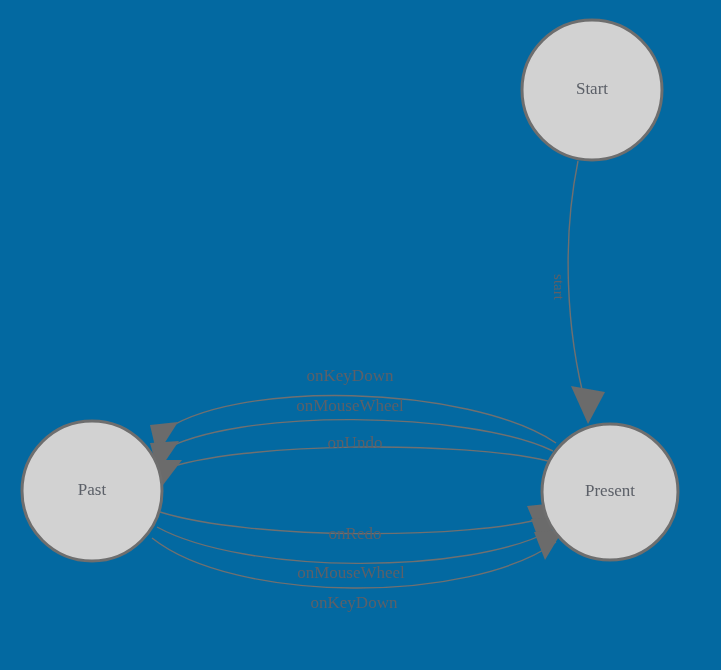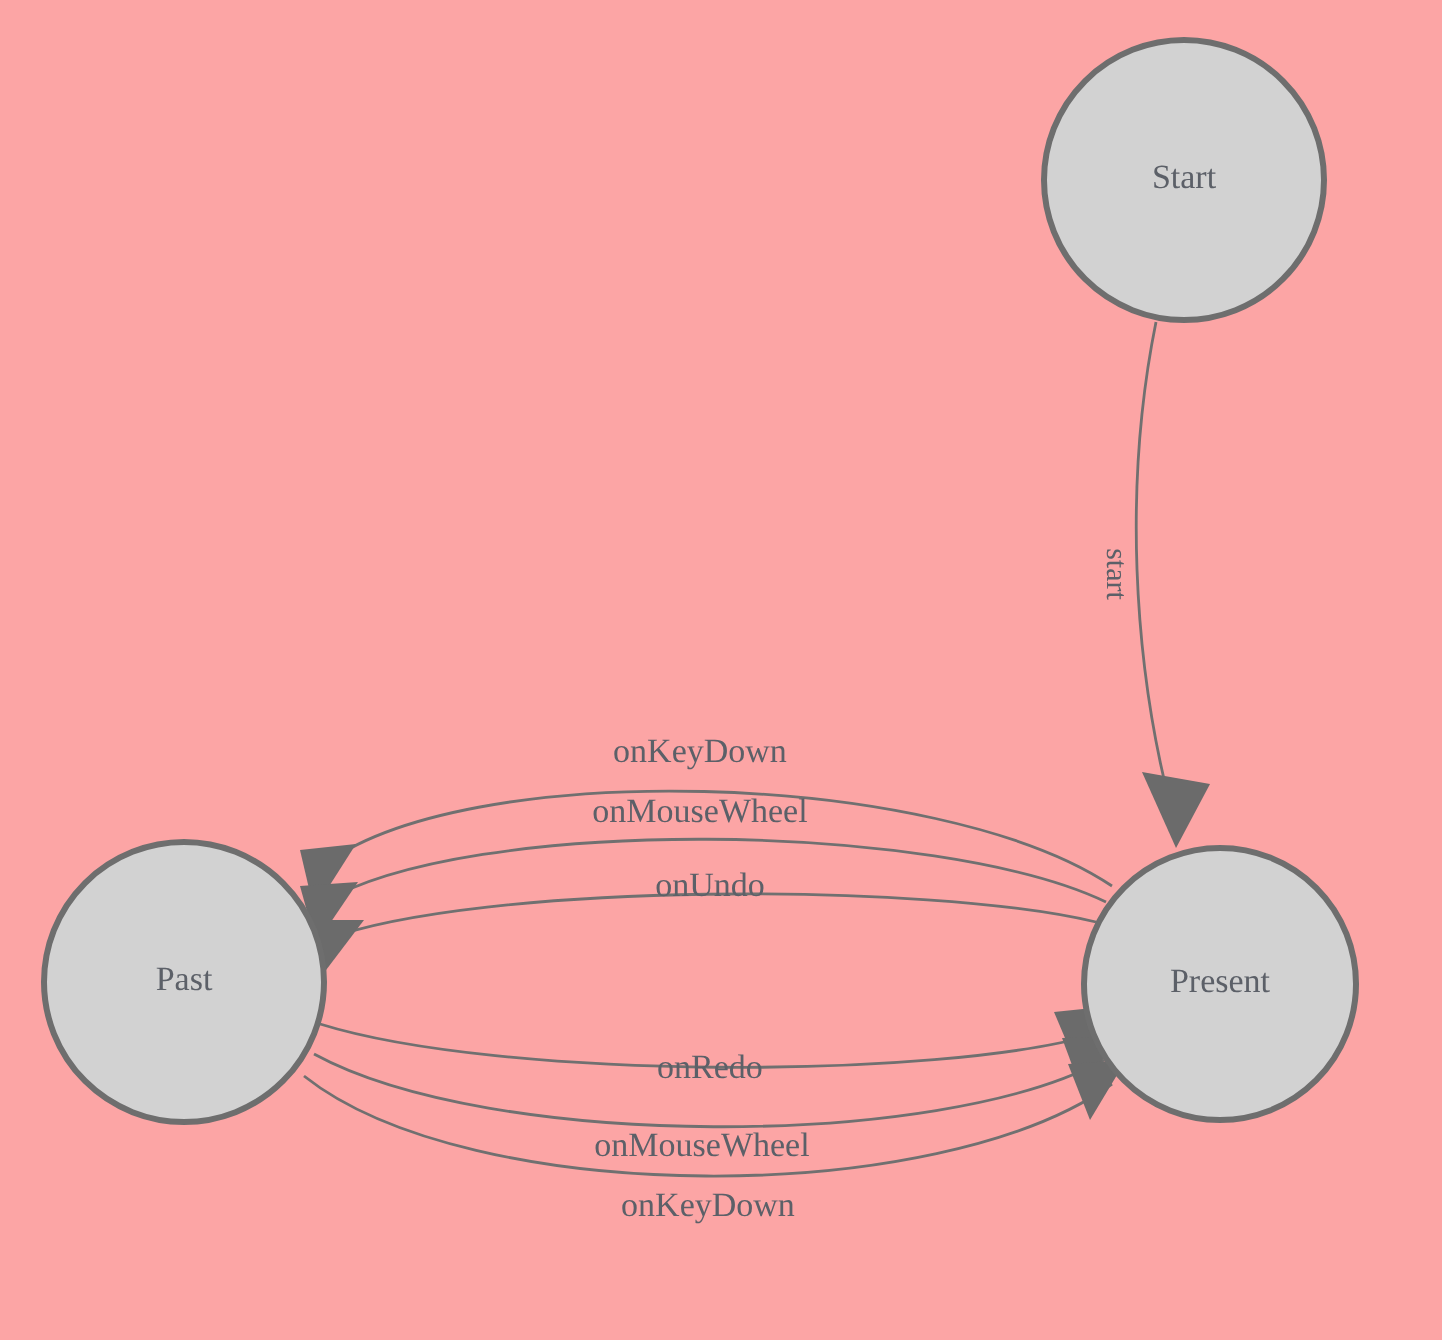--- a/index.html
+++ b/index.html
@@ -11,21 +11,21 @@
   body {
     width: 721px;
     height: 670px;
     font-family: "Liberation Serif", "DejaVu Serif", serif;
     overflow: hidden;
   }
   #diagram-root {
     position: relative;
     width: 721px;
     height: 670px;
-    background: #fca5a5;
+    background: #0369a1;
   }
   svg#graph {
     position: absolute;
     top: 0;
     left: 0;
     width: 721px;
     height: 670px;
     display: block;
   }
   .node-circle {

